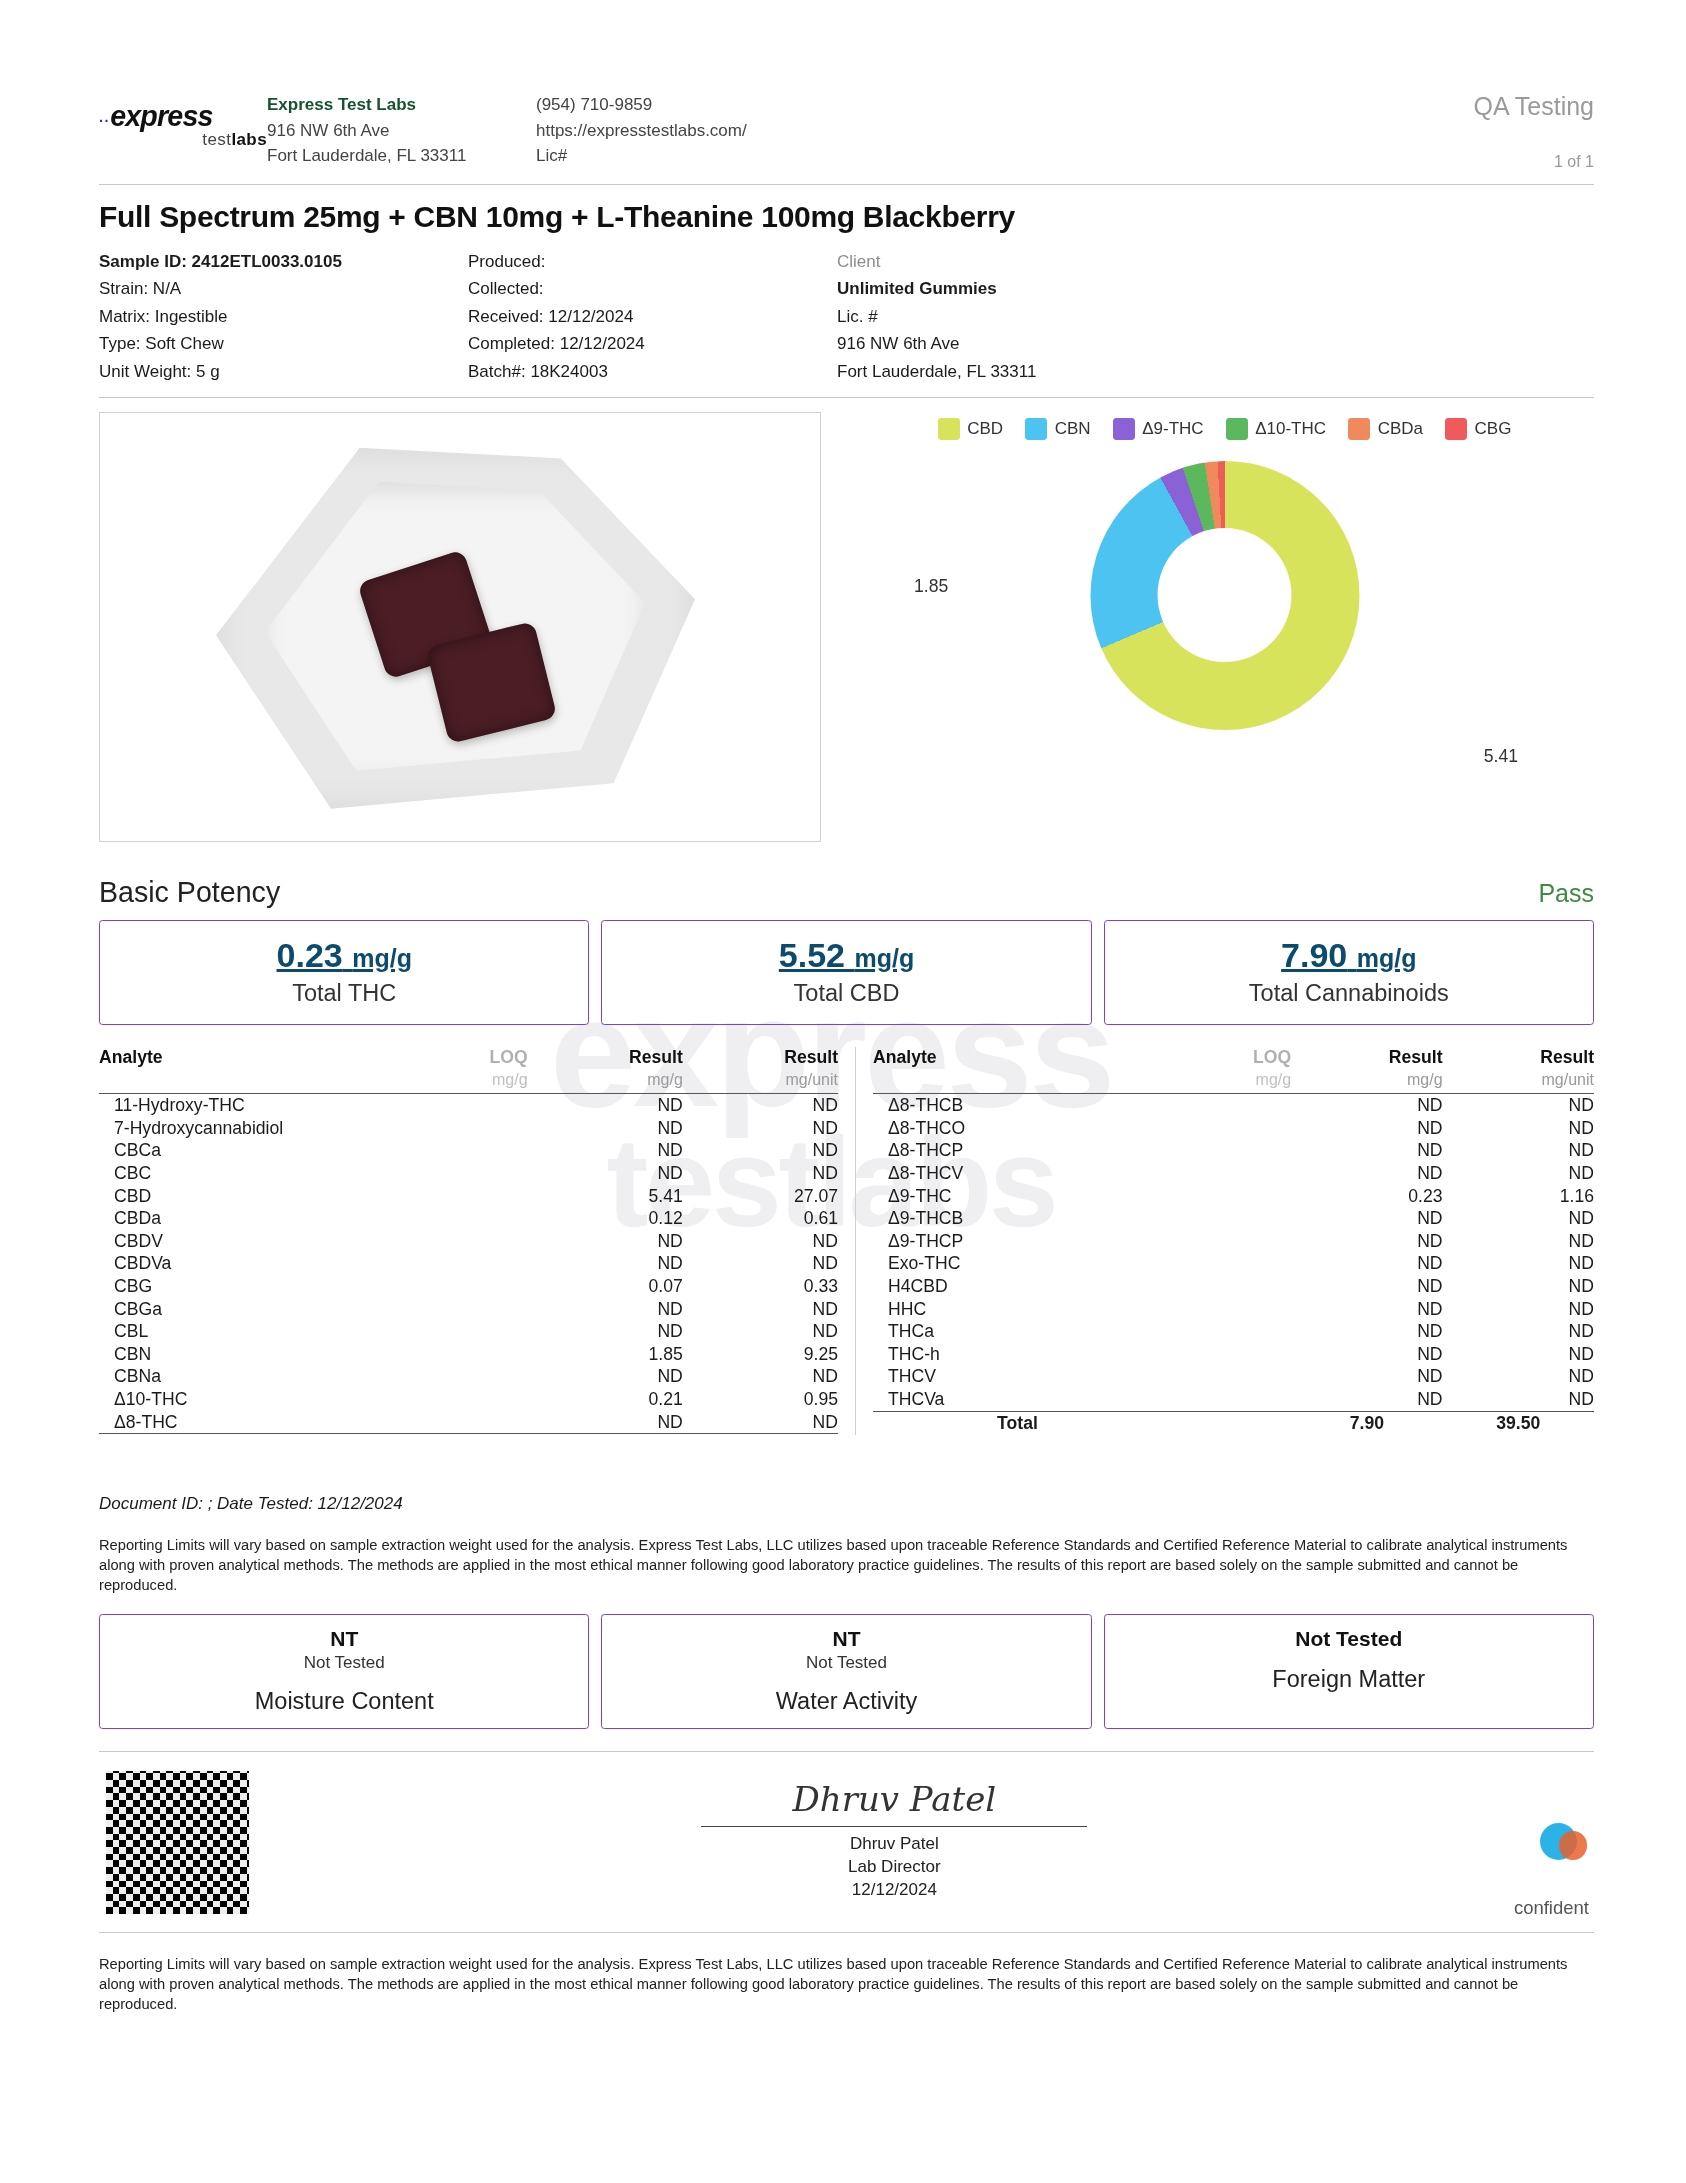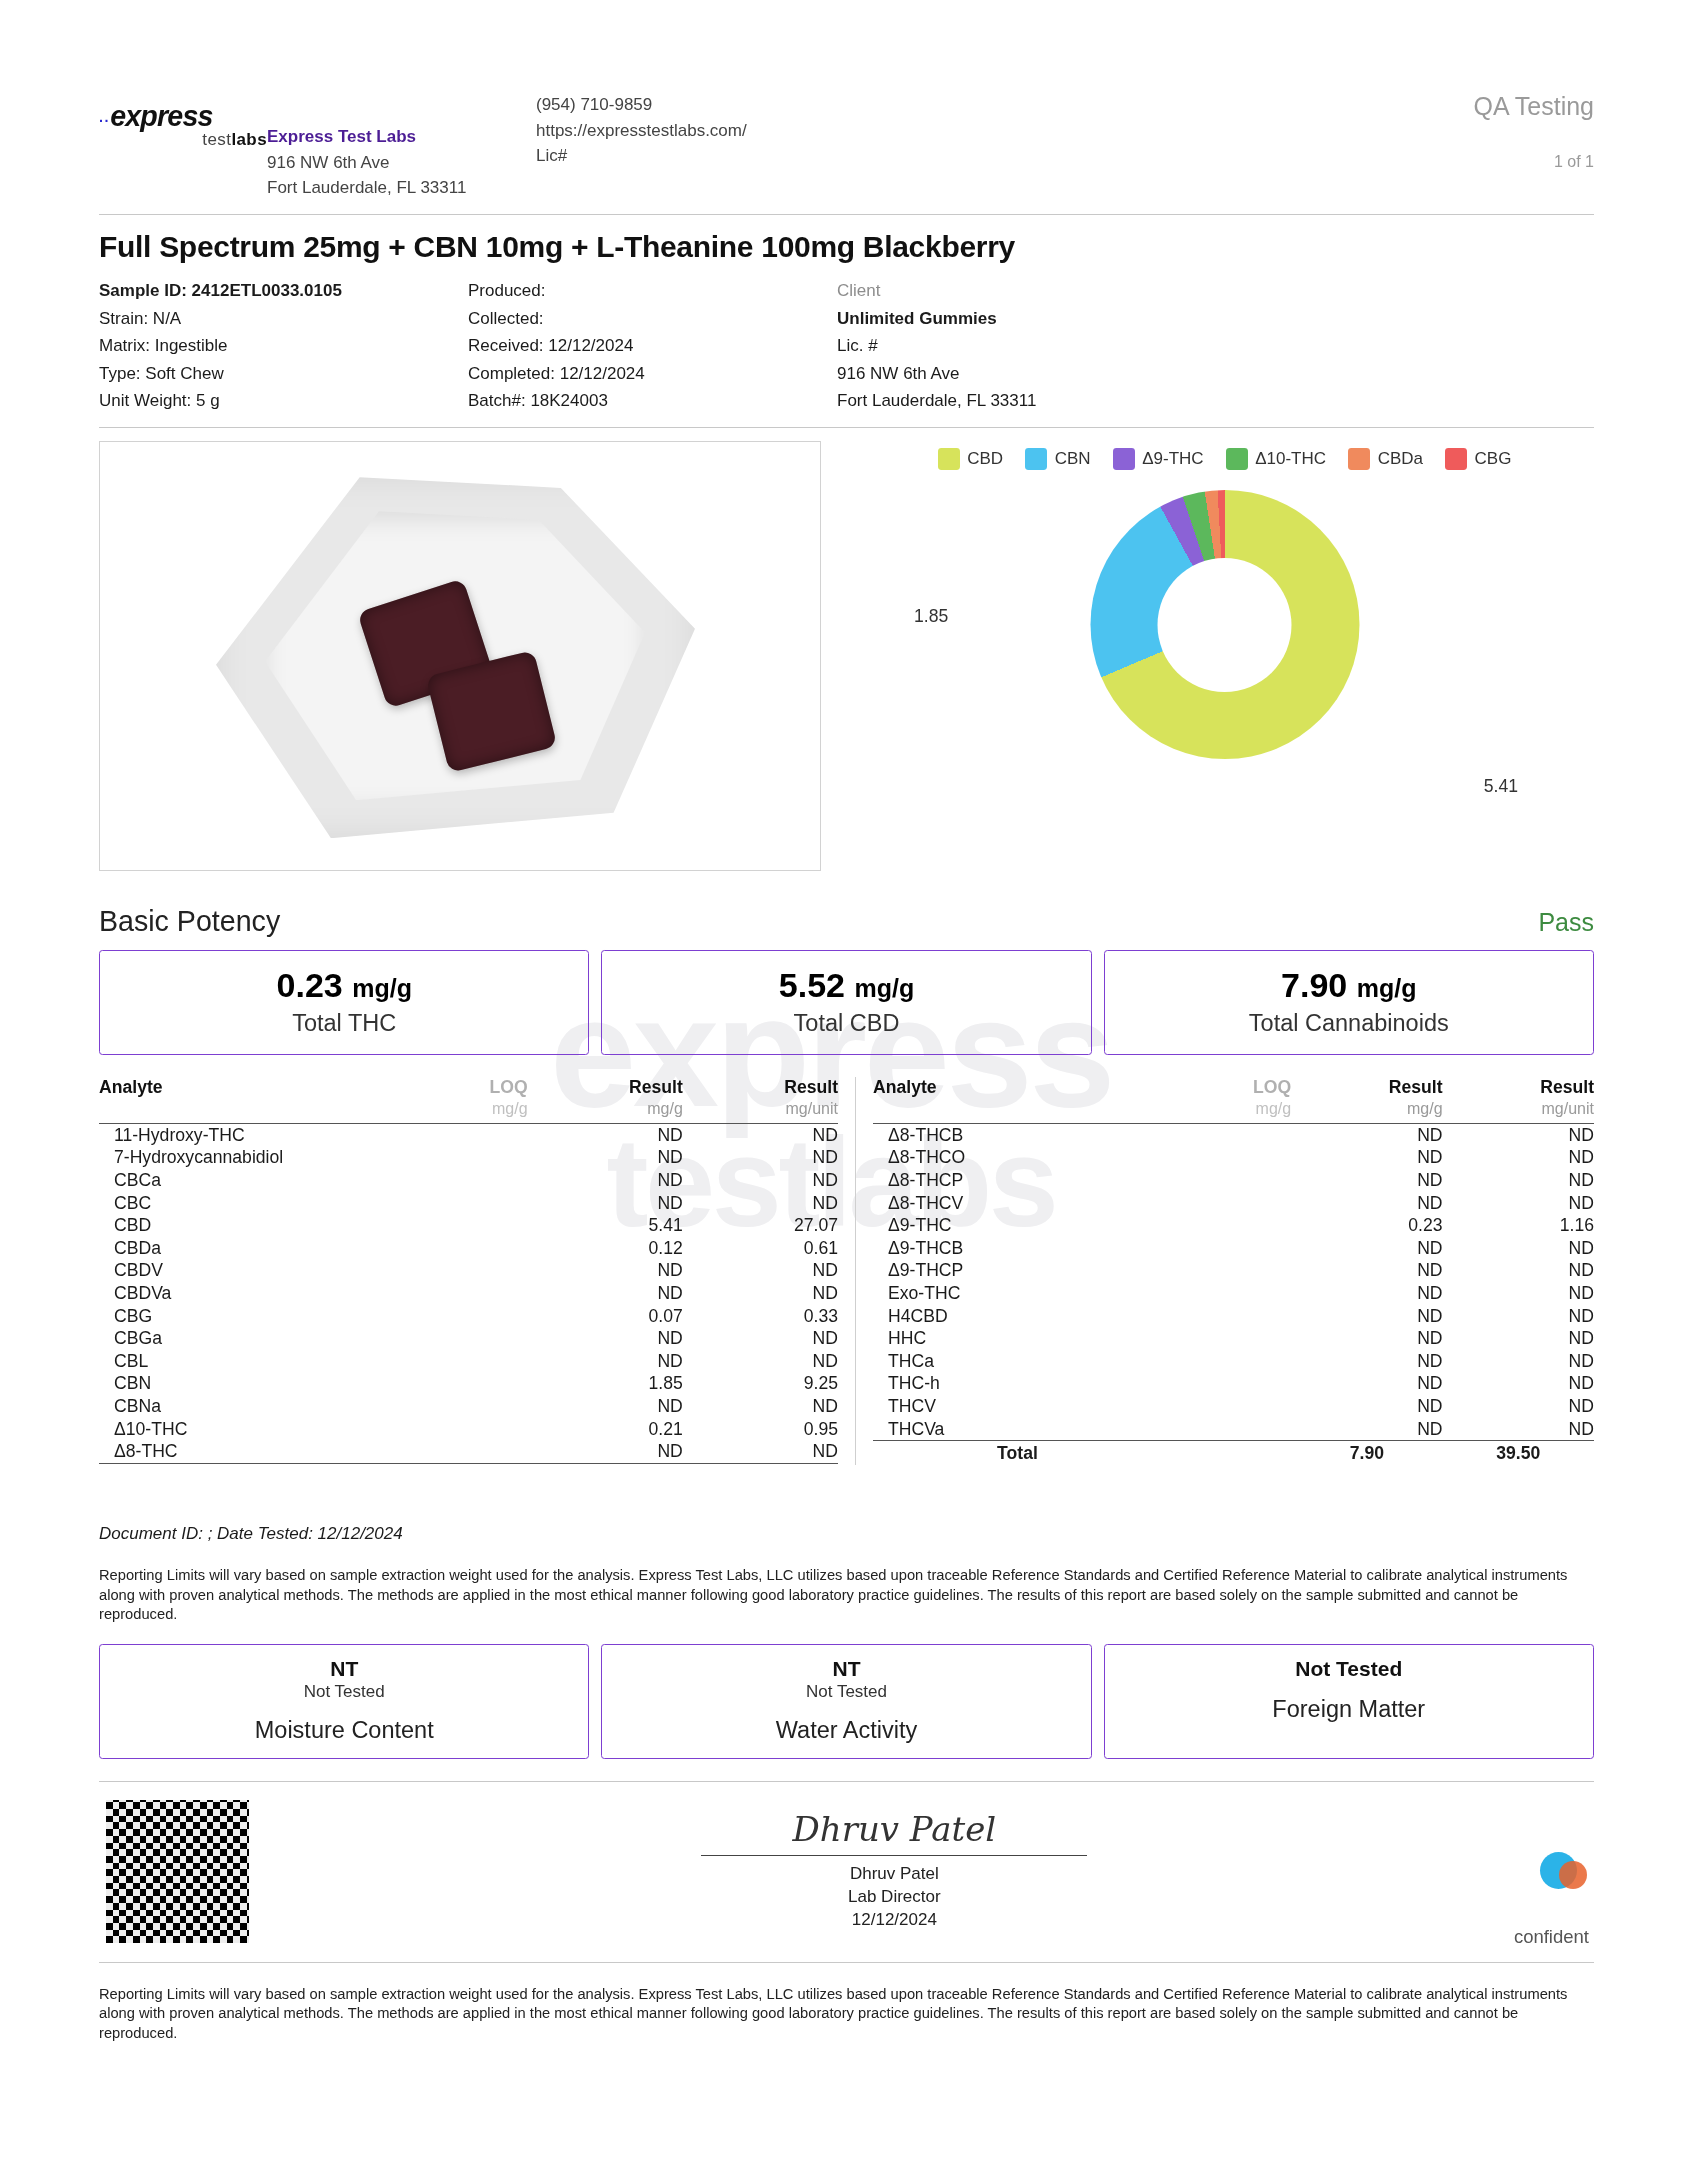--- a/index.html
+++ b/index.html
@@ -57,21 +57,21 @@
     font-size: 28.6px; font-weight: bold; color: #111; letter-spacing: -0.8px;
     font-style: italic;
   }
   .logo-mark .dots { color:#2a2ad0; font-style: normal; font-size: 14.3px; letter-spacing:0.8px;}
   .logo-sub {
     text-align: right; font-size: 17px; color:#444; letter-spacing:0.4px;
     margin-top: -3.4px;
   }
   .logo-sub b { color:#111; }
   .lab-addr { width: 269px; font-size: 17px; line-height: 1.5; color:#444; }
-  .lab-addr .name { font-weight: bold; color:#4c1d95;margin-top:32px; }
+  .lab-addr .name { font-weight: bold; color:#14532d; }
   .lab-contact { width: 353px; font-size: 17px; line-height: 1.5; color:#444; }
   .hdr-right { margin-left:auto; text-align: right; }
   .qa-title { font-size: 25px; color:#9a9a9a; }
   .page-num { font-size: 16px; color:#9a9a9a; margin-top: 32px; }
 
   .rule { border-bottom: 0.8px solid #c8c8c8; }
 
   
   .doc-title {
     font-size: 30px; font-weight: bold; color:#111;
@@ -177,21 +177,21 @@
     display:flex; gap: 11.8px; margin-top: 11.8px;
   }
   .sumbox {
     flex:1;
     border: 1.7px solid #7d3fd1;
     border-radius: 3.4px;
     padding: 15px 0 17px 0;
     text-align:center;
     background: transparent;
   }
-  .sumbox .val { font-size: 34px; font-weight: bold; color:#000000; }
+  .sumbox .val { font-size: 34px; font-weight: bold; color:#0c4a6e;text-decoration:underline; }
   .sumbox .val .unit { font-size: 25px; font-weight: bold; }
   .sumbox .cap { font-size: 23.5px; color:#333; margin-top: 5px; }
 
   
   .tables { display:flex; margin-top: 22px; }
   .tbl { width: 739px; }
   .tbl.right { margin-left: 17px; border-left: 0.8px solid #cfcfcf; padding-left: 17px; }
   table.an { width:100%; border-collapse: collapse; font-size: 17.6px; }
   table.an th {
     font-weight: bold; text-align: right; padding: 0 0 1.7px 0; color:#111;

